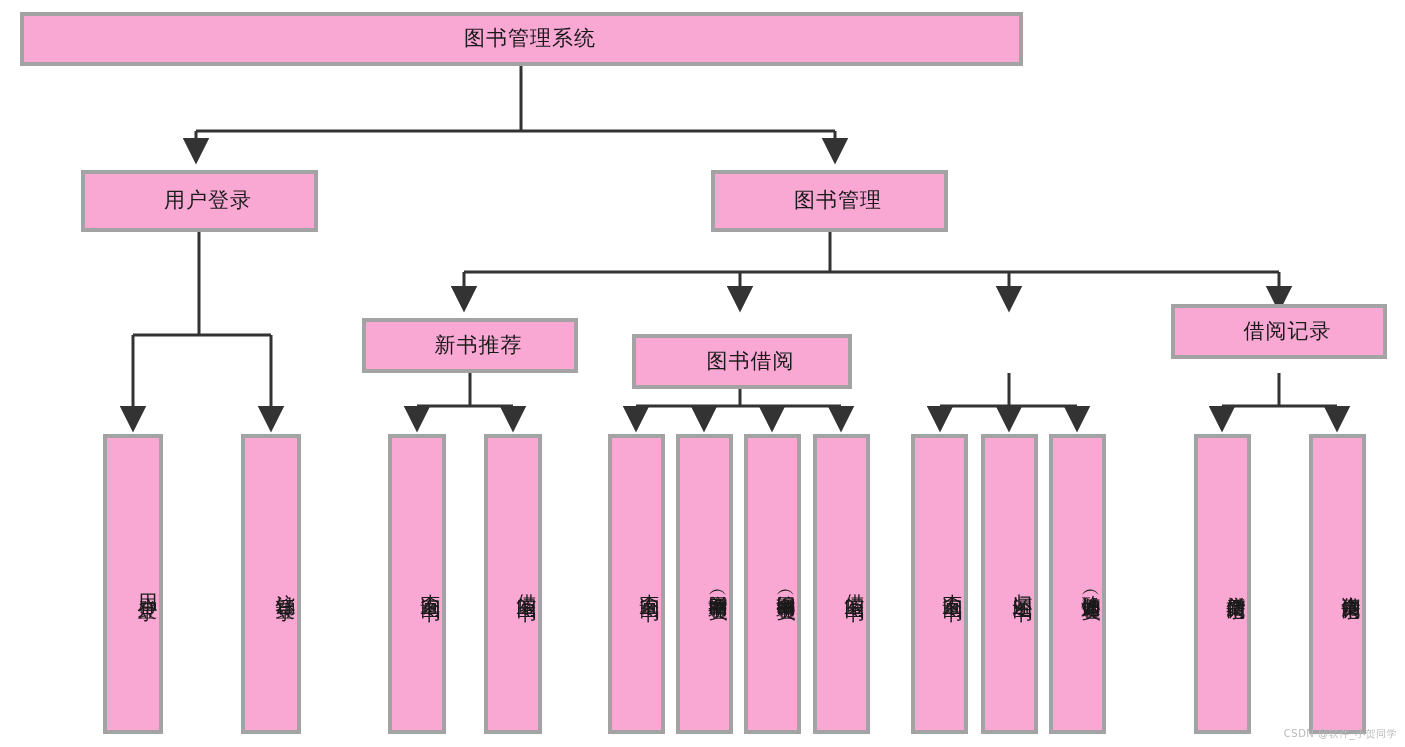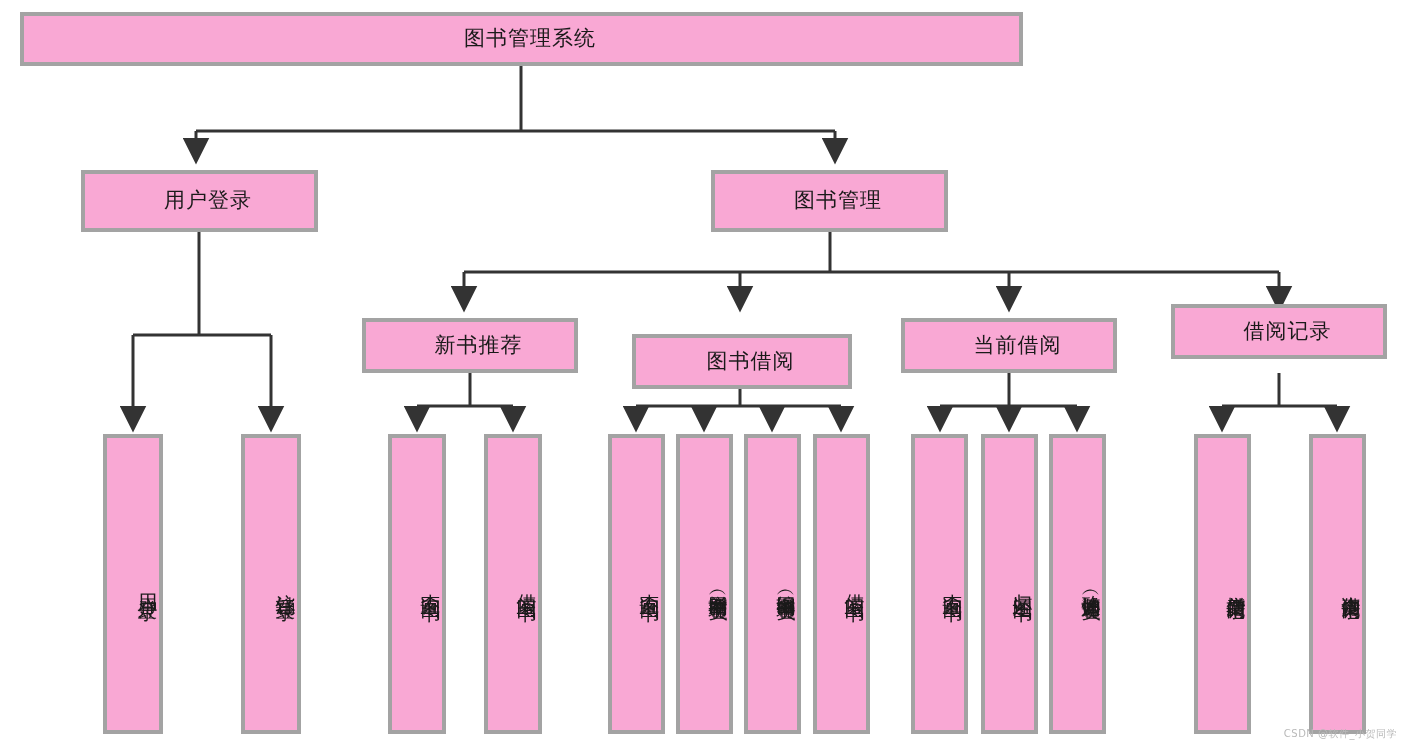--- a/index.html
+++ b/index.html
@@ -136,23 +136,20 @@
   <div class="node horiz" style="left:711px; top:170px; width:237px; height:62px;font-family:Liberation Serif, serif;">
     <span class="label">图书管理</span>
   </div>
 
   <div class="node horiz" style="left:362px; top:318px; width:216px; height:55px;">
     <span class="label">新书推荐</span>
   </div>
   <div class="node horiz" style="left:632px; top:318px; width:220px; height:55px;margin-top:16px;">
     <span class="label">图书借阅</span>
   </div>
-  <div class="node horiz" style="left:901px; top:318px; width:216px; height:55px;">
-    <span class="label">当前借阅</span>
-  </div>
   <div class="node horiz" style="left:1171px; top:304px; width:216px; height:55px;">
     <span class="label">借阅记录</span>
   </div>
 
   <div class="node vert" style="left:103px; top:434px; width:60px; height:300px;">
     <span class="label">用户登录</span>
   </div>
   <div class="node vert" style="left:241px; top:434px; width:60px; height:300px;">
     <span class="label">注销登录</span>
   </div>

